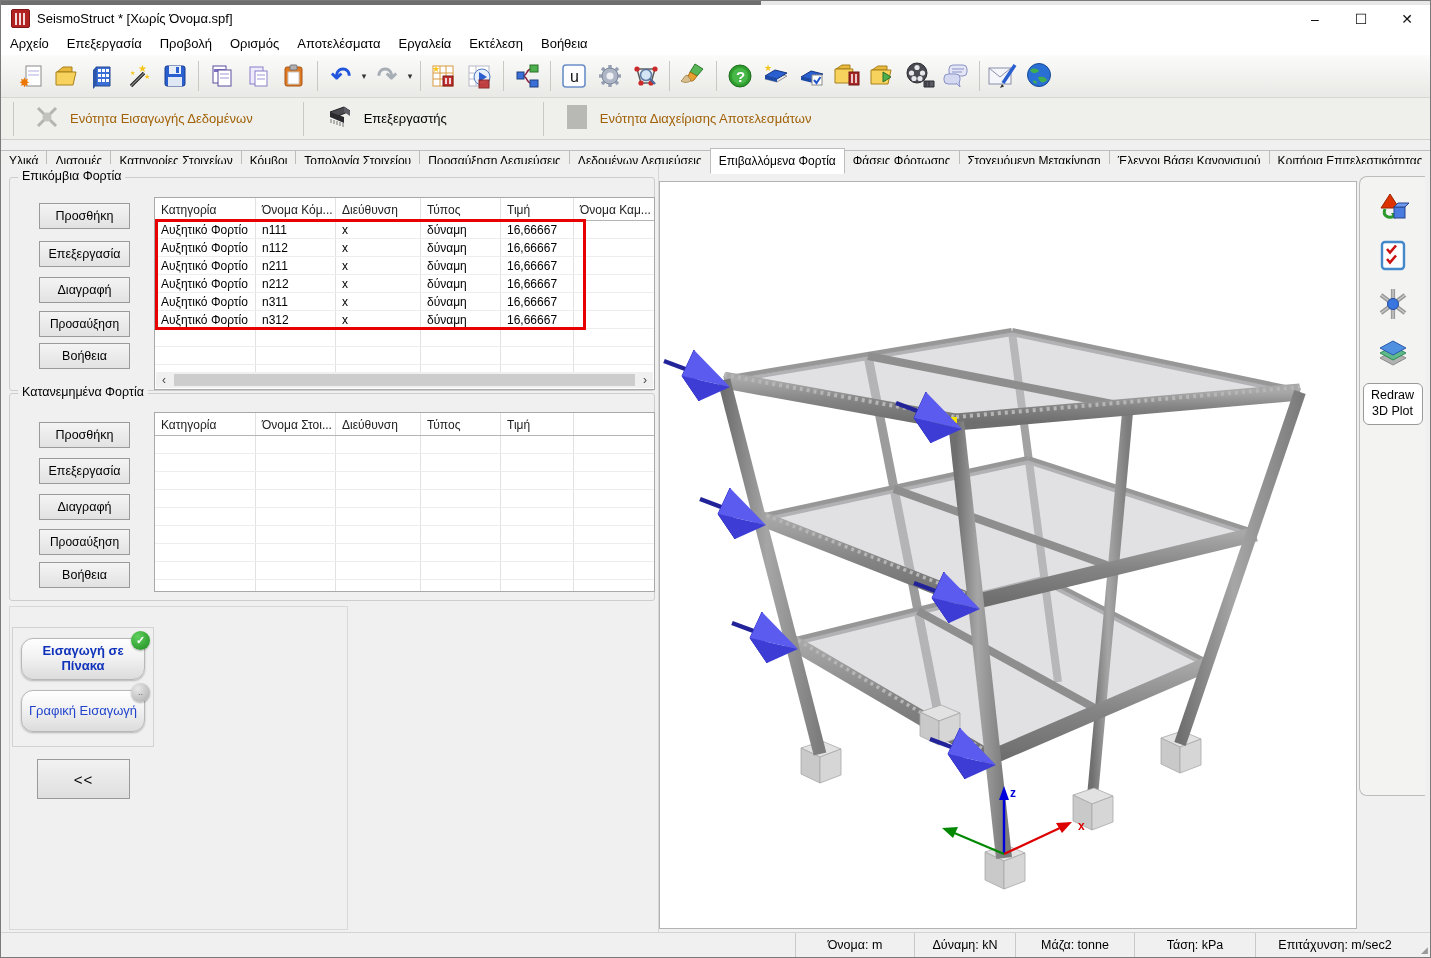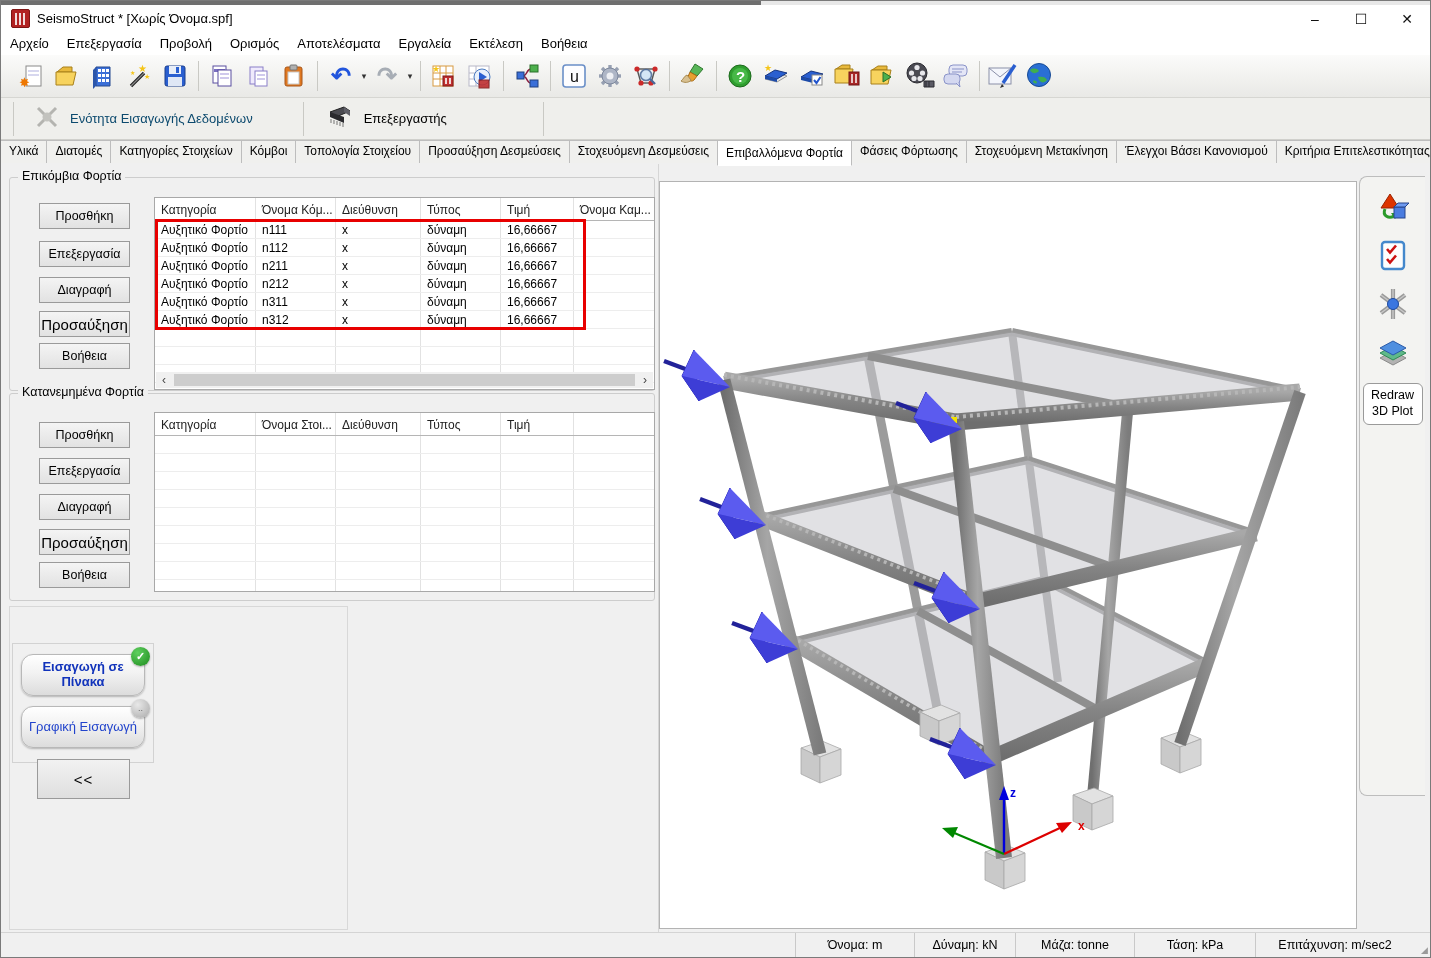--- a/index.html
+++ b/index.html
@@ -27,34 +27,34 @@
   .tb-sep{width:1px;height:30px;background:#c9c9c4;margin:0 5px}
   .dd-arrow{font-size:9px;color:#333;width:10px;text-align:center}
   
   .toolbar2{left:0;top:97px;width:100%;height:42px;background:#efefec;border-bottom:1px solid #d0d0cc;
             display:flex;align-items:center;box-sizing:border-box}
   .combo{margin-left:8px;width:272px;height:24px;background:#fff;border:1px solid #7a7a7a;display:flex;align-items:center;font-size:12.5px}
   .combo span{flex:1;padding-left:6px}
   .combo .chev{width:22px;text-align:center;color:#444;font-size:11px}
   .mod-sep{width:1px;height:34px;background:#c9c9c4;margin:0 12px}
   .module{display:flex;align-items:center;gap:8px;font-size:13px;padding:0 6px}
-  .module.disabled{color:#0c4a6e}
+  .module.disabled{color:#a16207}
   .mod-label{white-space:nowrap}
   
-  .tabbar{left:0;top:139px;width:100%;height:34px;display:flex;align-items:flex-start;background:#f0f0f0;border-bottom:1px solid #bdbdbd;box-sizing:border-box}
+  .tabbar{left:0;top:139px;width:100%;height:34px;display:flex;align-items:flex-end;background:#f0f0f0;border-bottom:1px solid #bdbdbd;box-sizing:border-box}
   .tab{font-size:12px;padding:3px 8px 4px 8px;border:1px solid #bdbdbd;border-bottom:none;background:#f0f0ee;margin-left:-1px;white-space:nowrap;height:15px}
   .tab.active{background:#fff;position:relative;padding-top:5px;z-index:2;border-bottom:1px solid #fff;margin-bottom:-1px}
   
   .content{left:0;top:163px;width:100%;height:770px;background:#f0f0f0}
   .left-panel{left:0;top:0;width:657px;height:770px;border-right:1px solid #d6d6d6}
   .groupbox{position:absolute;border:1px solid #cdcdcd;border-radius:3px}
   .group-legend{position:absolute;top:-9px;left:8px;background:#f0f0f0;padding:0 4px;font-size:12.5px}
   .side-btn{position:absolute;left:29px;width:91px;height:26px;background:linear-gradient(#f4f4f4,#e2e2e2);
             border:1px solid #9a9a9a;font-size:12.5px;display:flex;align-items:center;justify-content:center}
-  .side-btn.small{font-size:15px}
+  .side-btn.small{font-size:12px}
   
   .grid-table{position:absolute;background:#fff;border:1px solid #a8a8a8;overflow:hidden}
   .grid-row{display:flex;height:17px;border-bottom:1px solid #ededed}
   .grid-row.header{height:22px;border-bottom:1px solid #b5b5b5}
   .grid-cell{border-right:1px solid #e2e2e2;font-size:12px;padding:1px 6px 0 6px;box-sizing:border-box;
              white-space:nowrap;overflow:hidden;display:flex;align-items:center}
   .grid-row.header .grid-cell{color:#222}
   .hl-rect{position:absolute;border:3px solid #e80000;pointer-events:none;z-index:5}
   .hscroll{position:absolute;left:1px;right:1px;bottom:1px;height:16px;background:#f0f0f0;display:flex;align-items:center}
   .hs-arrow{width:16px;text-align:center;font-size:12px;color:#444}
@@ -394,30 +394,38 @@
             <line x1="12" y1="18" x2="12" y2="22"></line>
             <line x1="15" y1="19" x2="15" y2="23"></line>
             <line x1="18" y1="20" x2="18" y2="24"></line>
             <line x1="21" y1="21" x2="21" y2="25"></line>
           </g>
         </svg>
     </span>
     <span class="mod-label">Επεξεργαστής</span>
   </div>
   <div class="mod-sep" style="margin-left:90px"></div>
+  <div class="module disabled">
+    <span>
+      <svg width="30" height="30">
+          <rect x="5" y="3" width="20" height="24" fill="#b8b8b4"></rect>
+        </svg>
+    </span>
+    <span class="mod-label">Ενότητα Διαχείρισης Αποτελεσμάτων</span>
+  </div>
 </div>
 
 <div class="abs tabbar">
   <div class="tab">Υλικά</div>
   <div class="tab">Διατομές</div>
   <div class="tab">Κατηγορίες Στοιχείων</div>
   <div class="tab">Κόμβοι</div>
   <div class="tab">Τοπολογία Στοιχείου</div>
   <div class="tab">Προσαύξηση Δεσμεύσεις</div>
-  <div class="tab">Στοχευόμενη Δεσμεύσεις</div>
+  <div class="tab">Δεδομένων Δεσμεύσεις</div>
   <div class="tab active">Επιβαλλόμενα Φορτία</div>
   <div class="tab">Φάσεις Φόρτωσης</div>
   <div class="tab">Στοχευόμενη Μετακίνηση</div>
   <div class="tab">Έλεγχοι Βάσει Κανονισμού</div>
   <div class="tab">Κριτήρια Επιτελεστικότητας</div>
   <div class="tab">Αποτελέσματα Ανάλυσης</div>
 </div>
 
 <div class="abs content">
 
@@ -607,21 +615,21 @@
             <div class="grid-cell" style="width:80px"></div>
             <div class="grid-cell" style="width:85px"></div>
             <div class="grid-cell" style="width:80px"></div>
             <div class="grid-cell" style="width:73px"></div>
             <div class="grid-cell" style="width:78px;border-right:none"></div>
           </div>
       </div>
     </div>
 
     <div class="abs" style="left:8px;top:442px;width:337px;height:322px;border:1px solid #d8d8d8">
-      <div class="fancy-wrap" style="left:2px;top:36px;width:140px;height:118px">
+      <div class="fancy-wrap" style="left:2px;top:20px;width:140px;height:118px">
         <div class="fancy-btn" style="top:10px">
           <span>Εισαγωγή σε Πίνακα</span>
           <span class="badge green">✓</span>
         </div>
         <div class="fancy-btn" style="top:62px;font-weight:normal;color:#2244cc">
           <span>Γραφική Εισαγωγή</span>
           <span class="badge gray">..</span>
         </div>
       </div>
       <div class="collapse-btn" style="left:27px;top:152px">&lt;&lt;</div>

